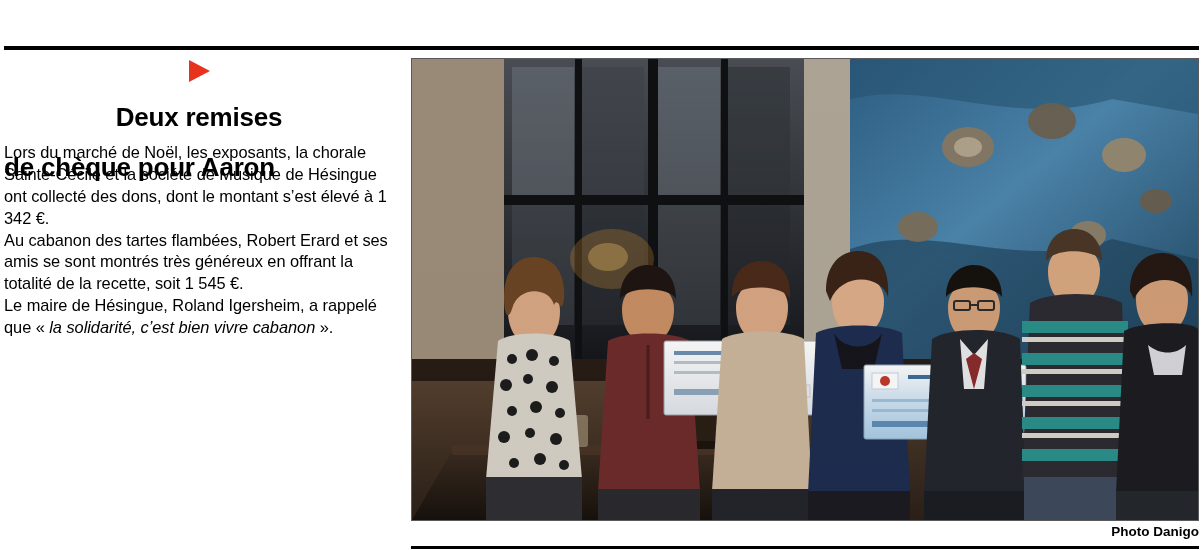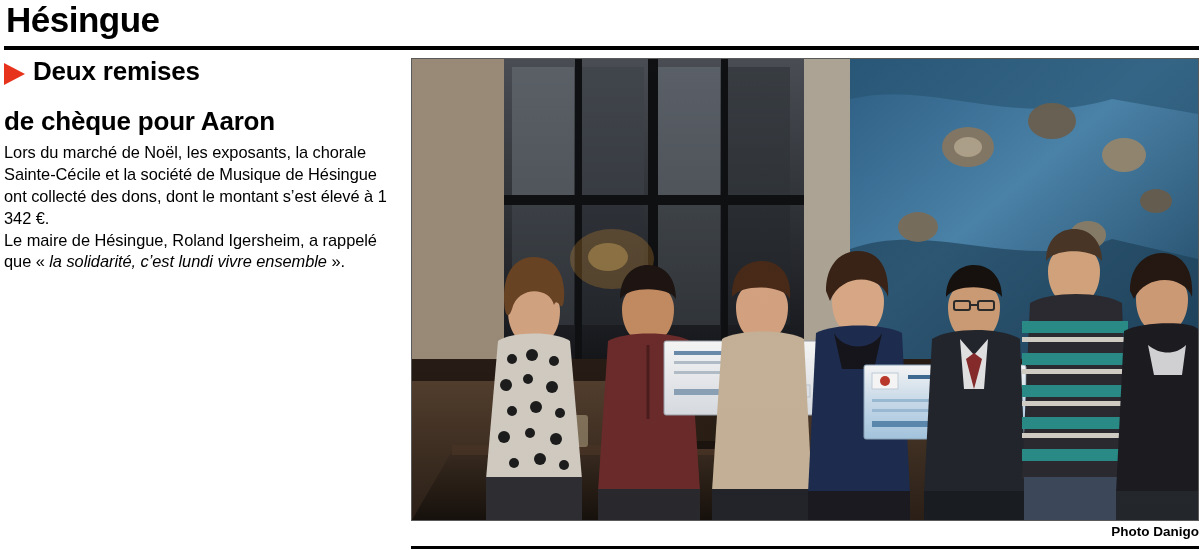--- a/index.html
+++ b/index.html
@@ -43,21 +43,22 @@
   
   .headline-wrap {
     position: absolute;
     left: 4px;
     top: 56px;
     width: 390px;
   }
   .headline-line {
     display: flex;
     align-items: center;
-    gap: 8px;
+    gap: 20px;
+    flex-direction: column;
   }
   .tri-marker {
     width: 0;
     height: 0;
     border-left: 21px solid #e8331c;
     border-top: 11px solid transparent;
     border-bottom: 11px solid transparent;
     margin-top: 4px;
     flex: 0 0 auto;
   }
@@ -120,34 +121,34 @@
     width: 788px;
     height: 3px;
     background: #000000;
   }
 </style>
 </head>
 <body>
 
 <div class="page">
 
-  <div class="locality">Hésingue</div>
   <div class="rule-top"></div>
 
   <div class="headline-wrap">
     <div class="headline-line">
       <span class="tri-marker"></span>
       <span class="headline">Deux remises</span>
     </div>
     <div class="headline-2">de chèque pour Aaron</div>
   </div>
 
   <div class="body-col">
     <p>Lors du marché de Noël, les exposants, la chorale Sainte-Cécile et la société de Musique de Hésingue ont collecté des dons, dont le montant s’est élevé à 1 342 €.</p>
-    <p><span>Le maire de Hésingue, Roland Igersheim, a rappelé que « </span><em>la solidarité, c’est lundi vivre ensemble</em><span> ».</span></p>
+    <p>Au cabanon des tartes flambées, Robert Erard et ses amis se sont montrés très généreux en offrant la totalité de la recette, soit 1 545 €.</p>
+    <p><span>Le maire de Hésingue, Roland Igersheim, a rappelé que « </span><em>la solidarité, c’est bien vivre cabanon</em><span> ».</span></p>
   </div>
 
   <div class="photo-frame">
     <svg class="photo-svg" width="786" height="461" viewBox="0 0 786 461" xmlns="http://www.w3.org/2000/svg">
       <defs>
         <linearGradient id="wallg" x1="0" y1="0" x2="0" y2="1">
           <stop offset="0" stop-color="#2b2b31"></stop>
           <stop offset="1" stop-color="#1a1a1f"></stop>
         </linearGradient>
         <linearGradient id="blueart" x1="0" y1="0" x2="1" y2="1">

